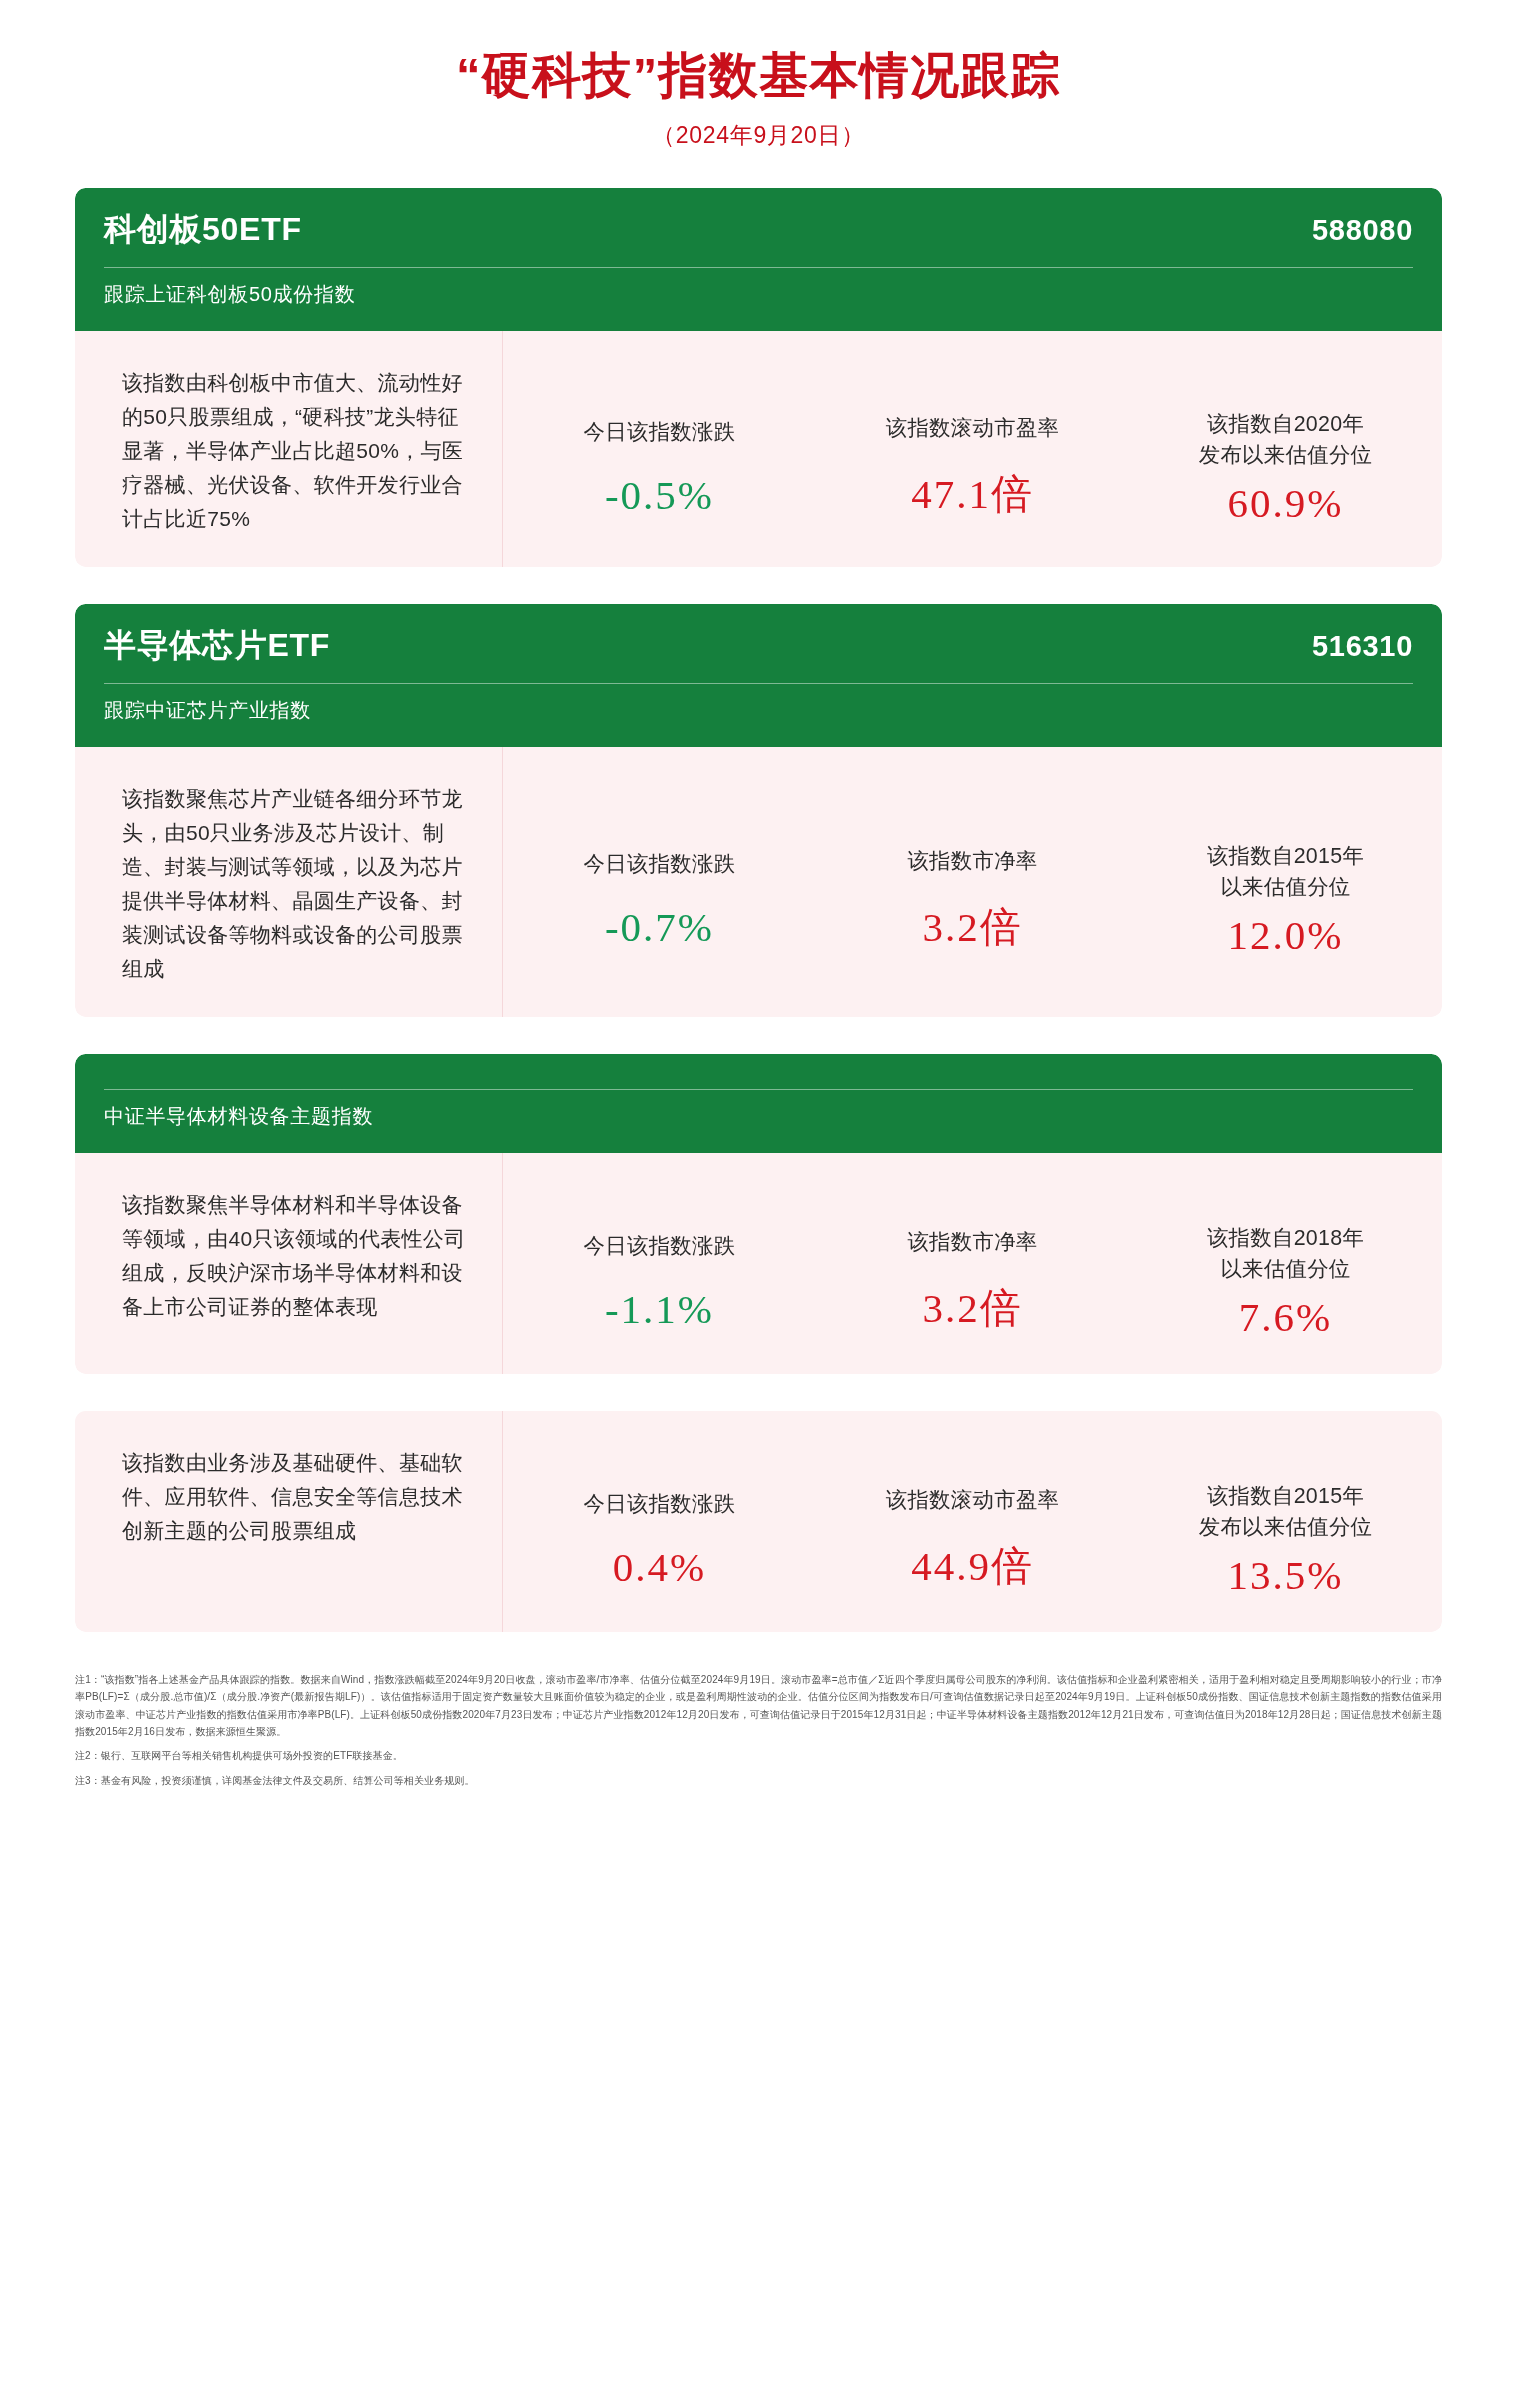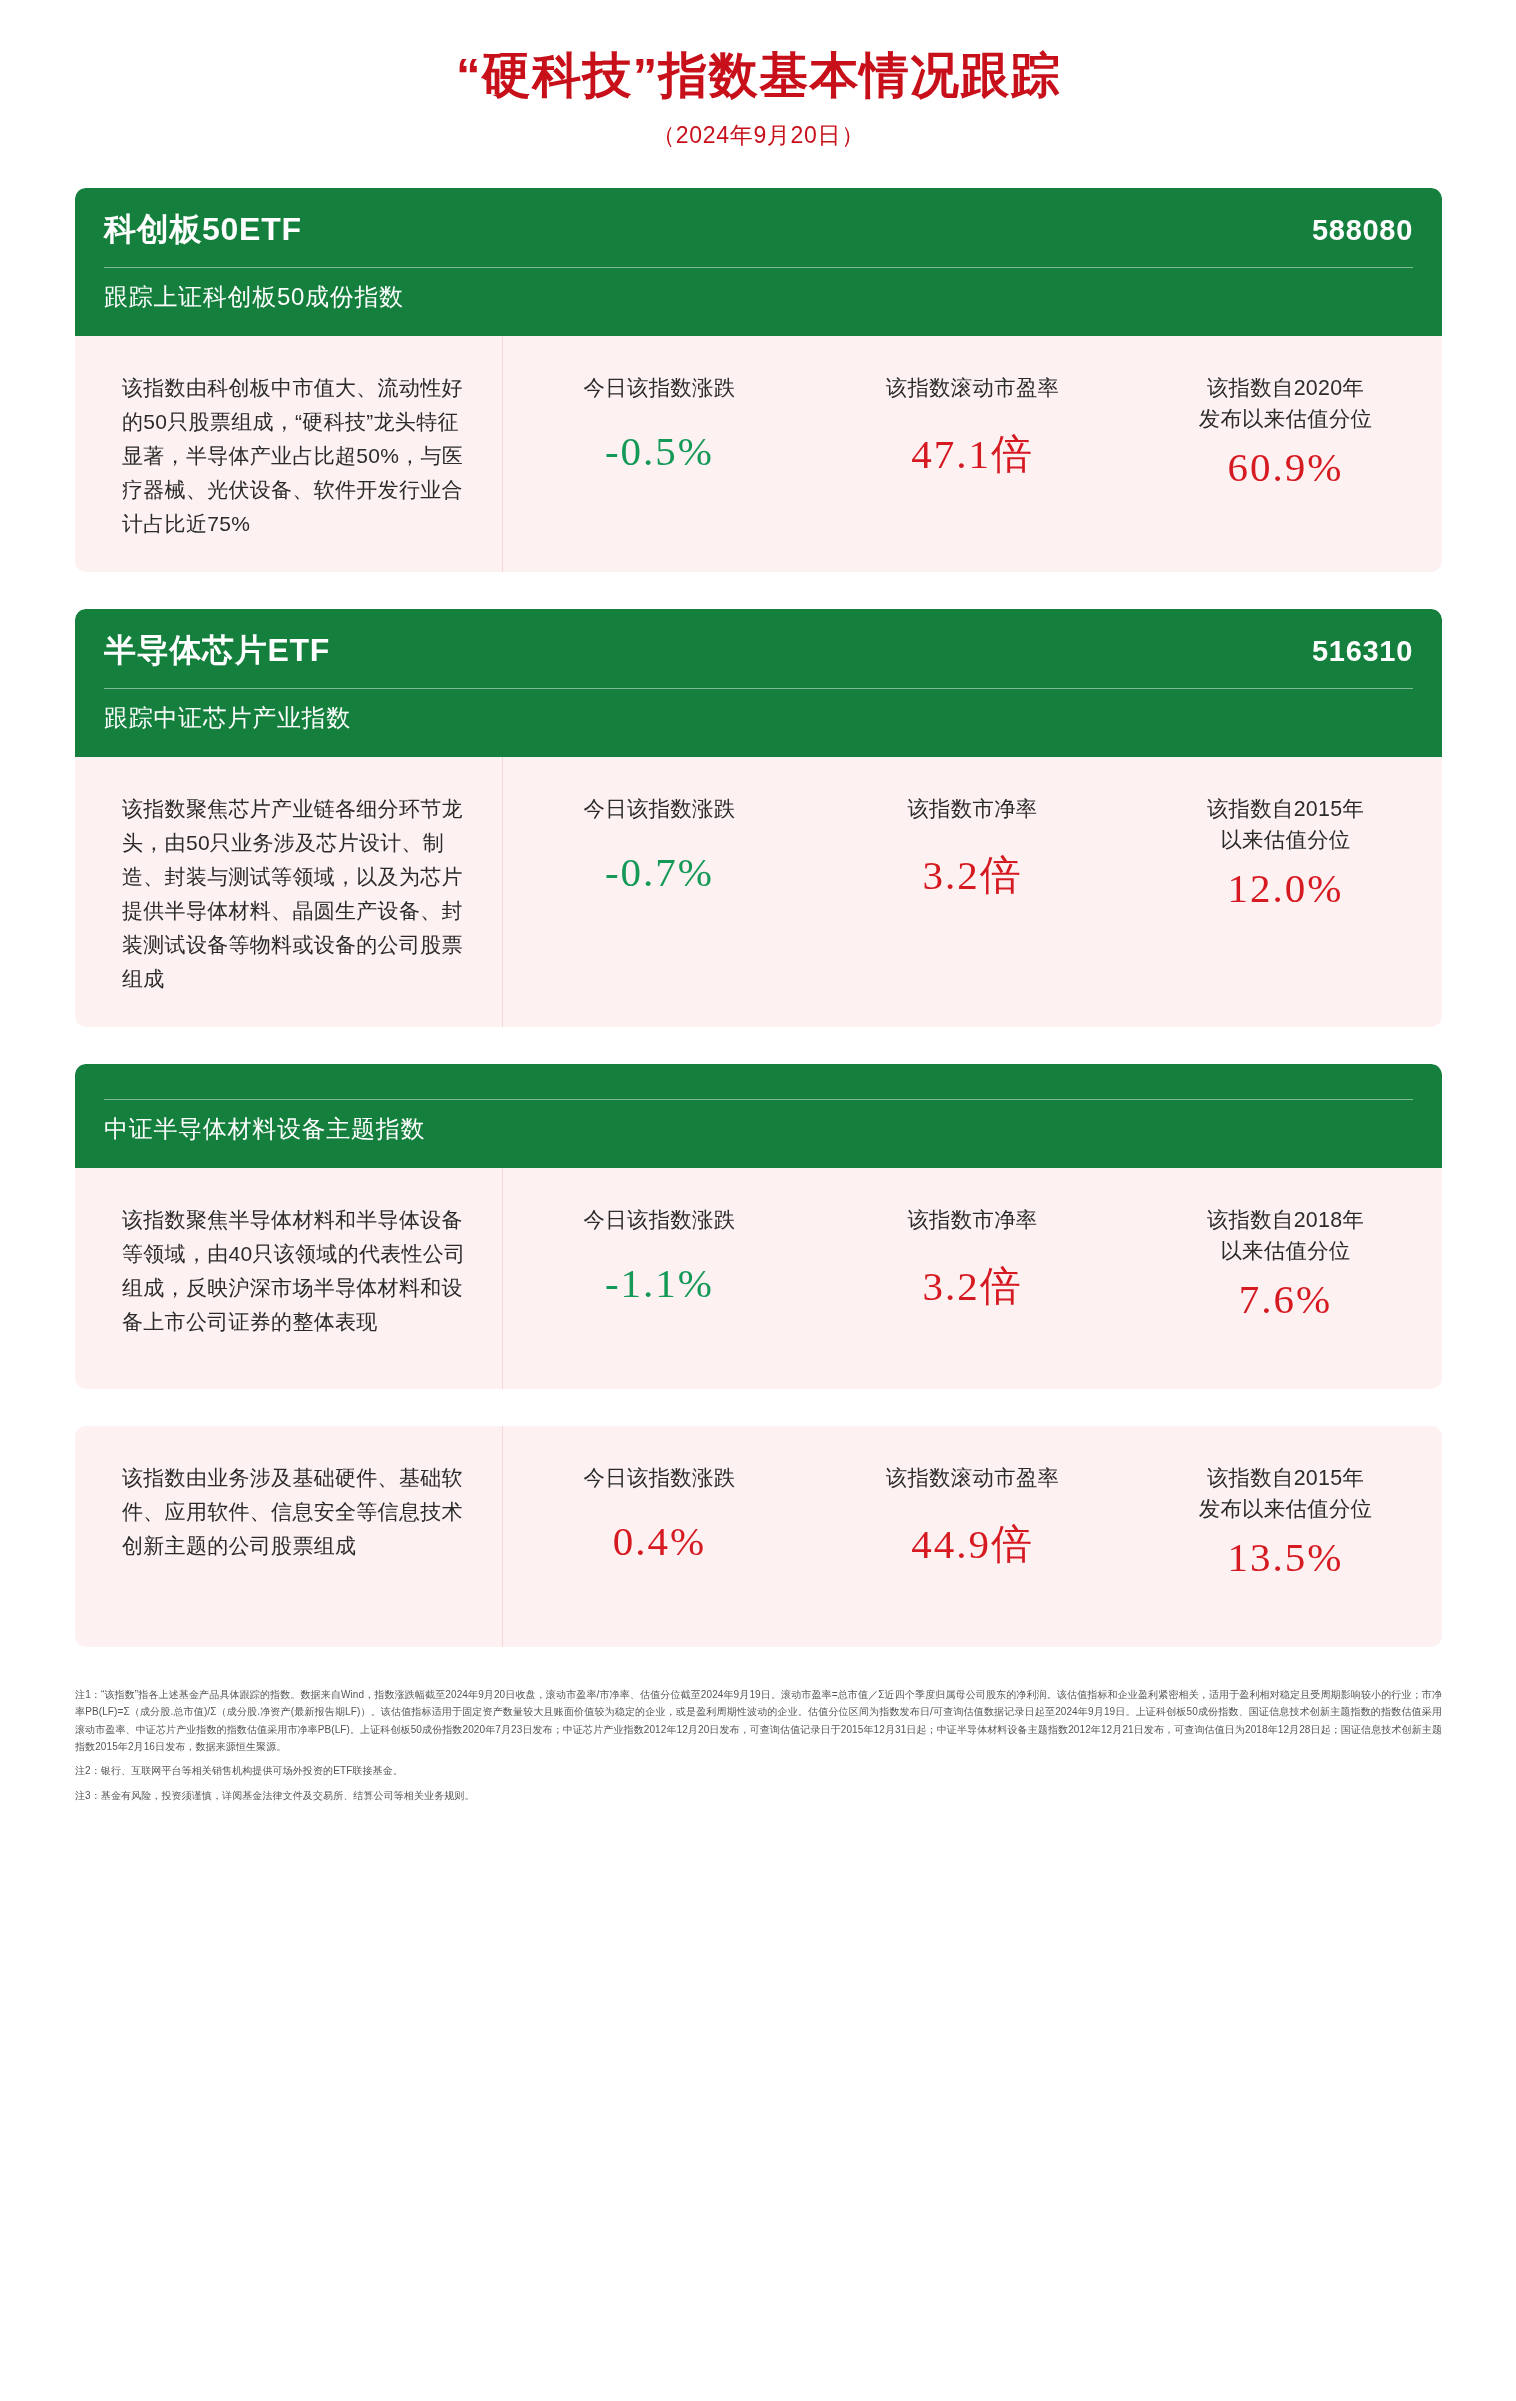--- a/index.html
+++ b/index.html
@@ -65,21 +65,21 @@
     font-size: 29px;
     font-weight: bold;
     letter-spacing: 0.7px;
   }
   .card-divider {
     height: 0.7px;
     background: rgba(255,255,255,0.45);
     margin: 14.7px 0 13.4px 0;
   }
   .card-track {
-    font-size: 24px;
+    font-size: 20px;
     letter-spacing: 0.7px;
   }
   .card-body {
     background: #fdf1f2;
     border-radius: 0 0 10.7px 10.7px;
     display: flex;
     align-items: stretch;
     min-height: 221px;
   }
   .desc-cell {
@@ -92,21 +92,21 @@
   }
   .desc-text {
     font-size: 21px;
     line-height: 1.62;
     color: #2b2b2b;
     letter-spacing: 0.3px;
   }
   .metrics {
     flex: 1;
     display: flex;
-    align-items: flex-start;
+    align-items: center;
   }
   .metric {
     flex: 1;
     display: flex;
     flex-direction: column;
     align-items: center;
     justify-content: flex-start;
     padding-top: 37px;
   }
   .metric-label {

